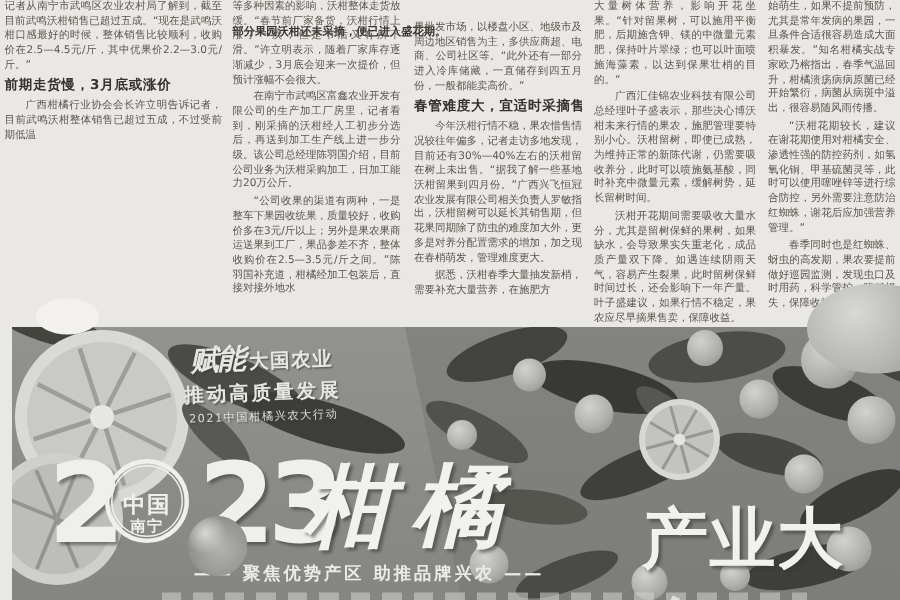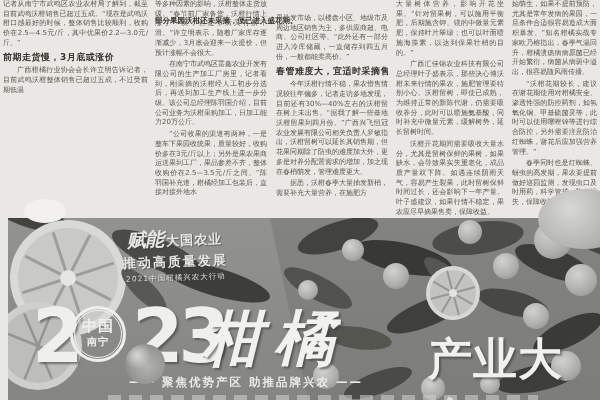--- a/index.html
+++ b/index.html
@@ -61,21 +61,21 @@
     font-size:74px;line-height:72px;letter-spacing:-5px;
   }
   .d1{left:24px;top:82px;}
   .d2{left:124px;top:82px;}
   .badge{
     position:absolute;left:62px;top:88px;width:56px;height:56px;z-index:4;
     border:3px solid #efefed;border-radius:50%;box-sizing:border-box;
     text-align:center;color:#efefed;font-weight:bold;
   }
   .badge .ring{position:absolute;inset:1px;border:1px solid #efefed;border-radius:50%;}
-  .badge .bt{margin-top:9px;font-size:15px;line-height:16px;letter-spacing:1px;}
+  .badge .bt{margin-top:19px;font-size:15px;line-height:16px;letter-spacing:1px;}
   .badge .bb{font-size:10px;line-height:16px;letter-spacing:1px;}
   .mini-orange{
     position:absolute;left:117px;top:126px;width:40px;height:40px;border-radius:50%;z-index:5;
     background:
       radial-gradient(circle at 30% 28%,rgba(230,230,228,.8) 0%,rgba(230,230,228,0) 35%),
       radial-gradient(circle at 55% 55%,#b2b2b0 0%,#989896 55%,#767674 100%);
   }
   .kan{
     position:absolute;left:194px;top:70px;z-index:3;
     font-size:60px;line-height:100px;font-weight:800;color:#f1f1ef;letter-spacing:12px;font-style:italic;

